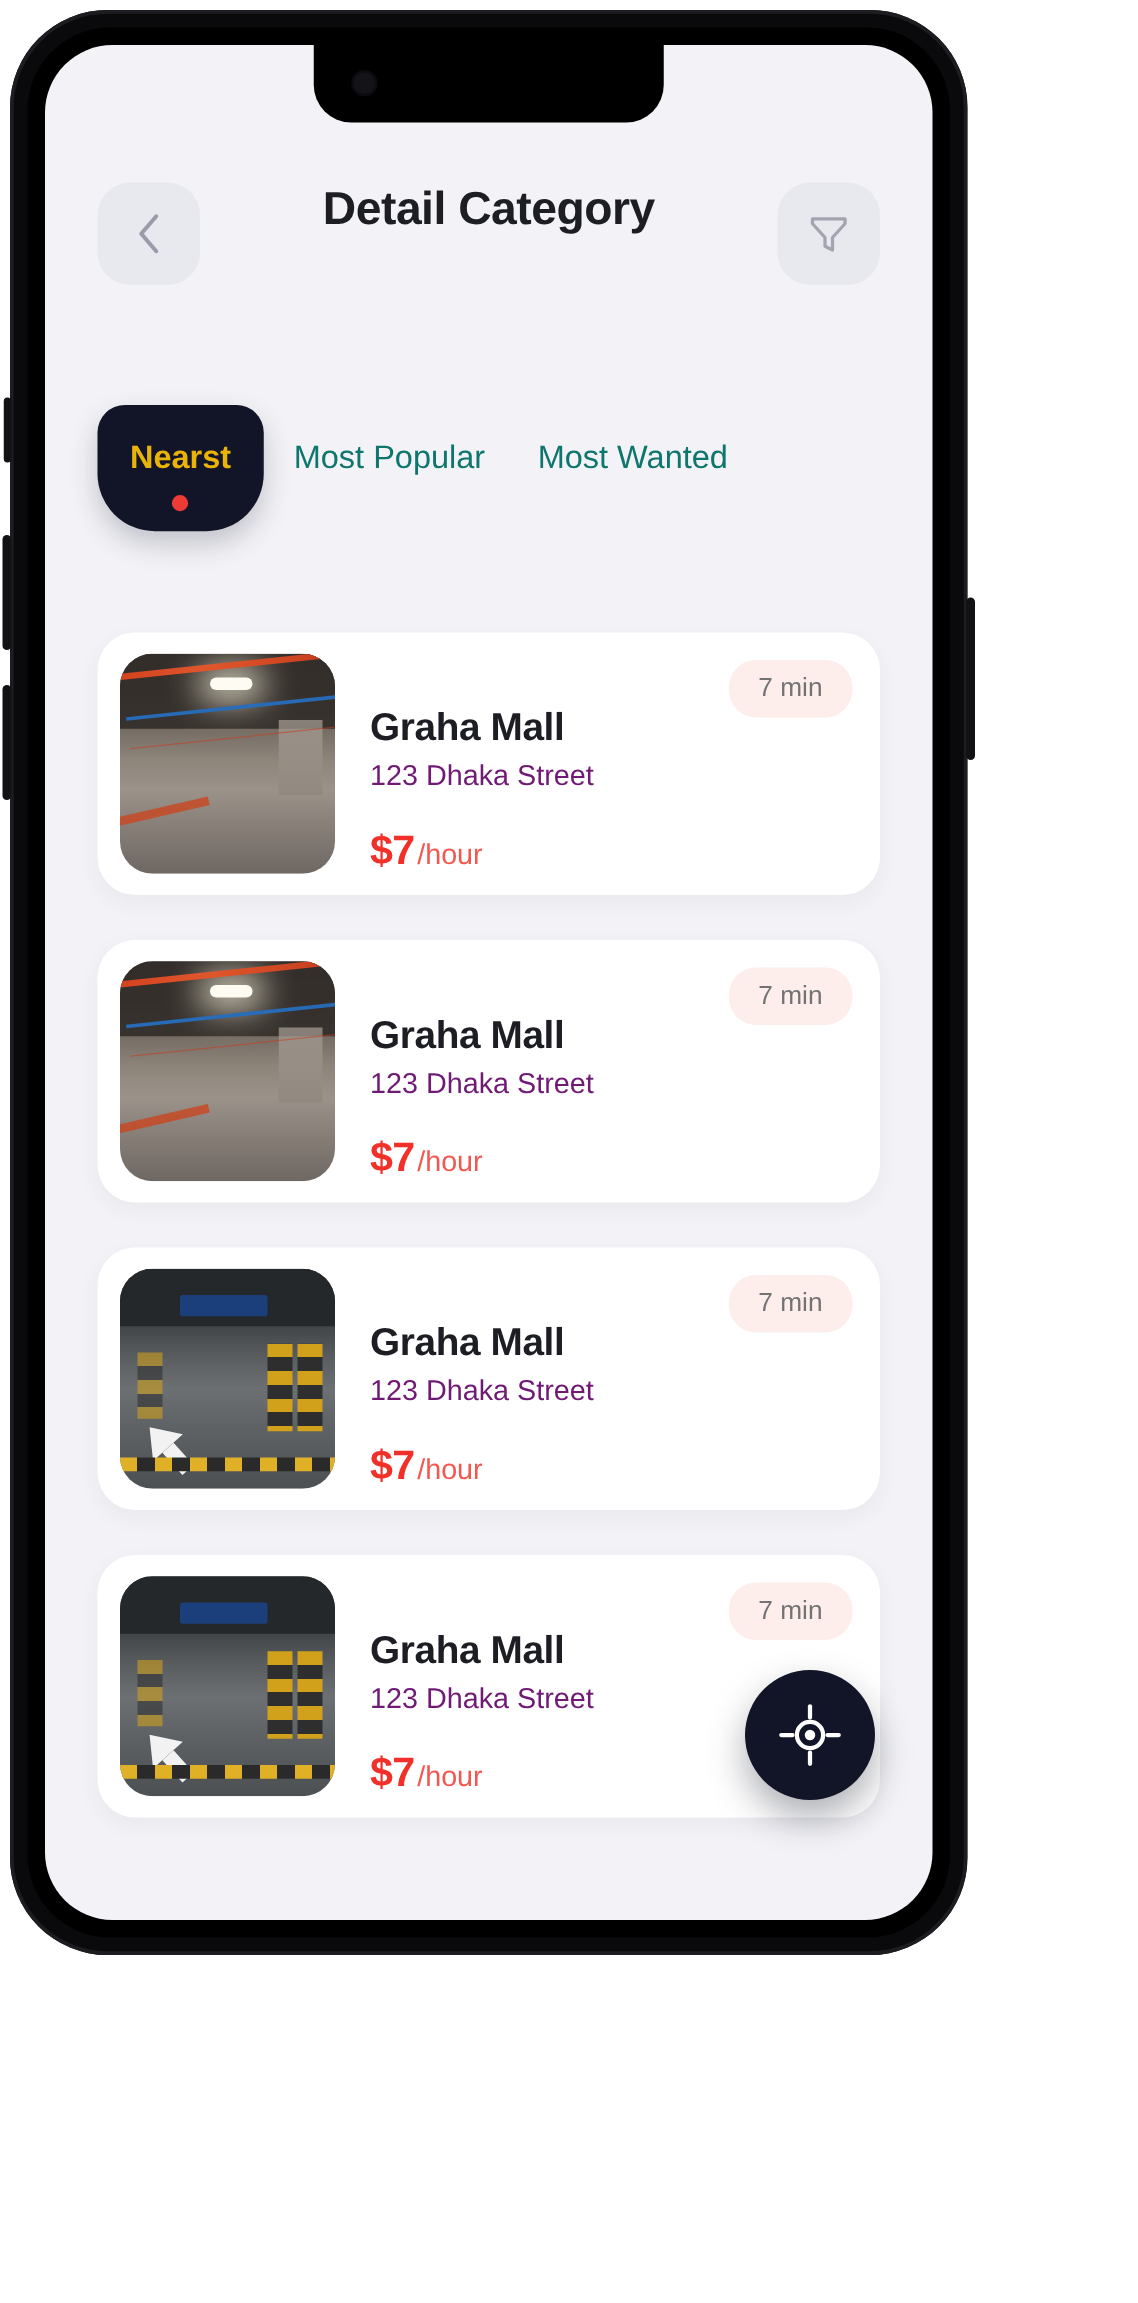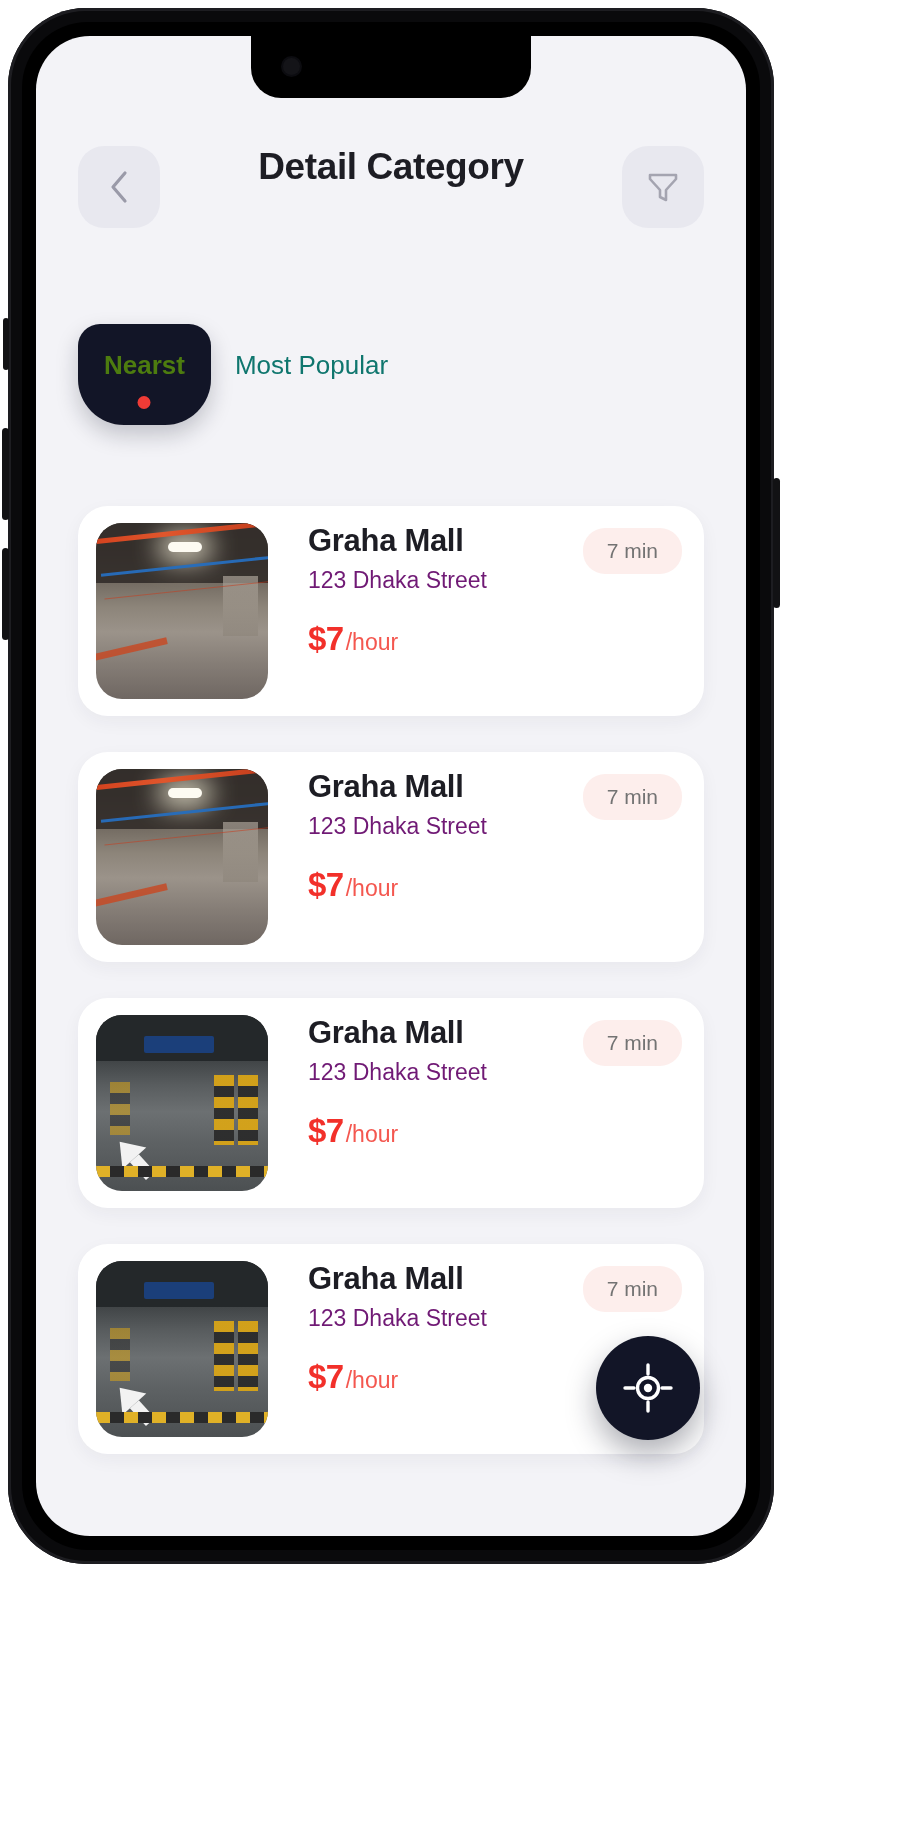--- a/index.html
+++ b/index.html
@@ -128,21 +128,21 @@
     font-size: 26px;
     color: #0f766e;
     padding: 26px 18px;
     white-space: nowrap;
     cursor: pointer;
     font-weight: 400;
   }
   .tab.active {
     position: relative;
     background: #121527;
-    color: #4d7c0f;
+    color: #eab308;
     font-weight: 700;
     border-radius: 22px;
     border-bottom-left-radius: 46px;
     border-bottom-right-radius: 46px;
     padding: 26px 26px 44px 26px;
     box-shadow: 0 10px 22px rgba(18,21,39,0.22);
   }
   #tab-dot {
     position: absolute;
     left: 50%;
@@ -181,25 +181,25 @@
   .card-thumb {
     width: 172px;
     height: 176px;
     border-radius: 26px;
     flex: 0 0 auto;
     overflow: hidden;
     position: relative;
   }
   .card-body {
     flex: 1 1 auto;
-    padding-left: 40px;
+    padding-left: 28px;
     padding-right: 8px;
     display: flex;
     flex-direction: column;
-    justify-content: flex-start;
+    justify-content: flex-end;
     height: 176px;
   }
   .card-name {
     font-size: 31px;
     font-weight: 700;
     color: #1d1d24;
     letter-spacing: -0.3px;
     font-stretch: condensed;
     line-height: 1.15;
   }
@@ -396,20 +396,21 @@
         </svg>
       </div>
     </div>
 
     <div id="tab-row">
       <div class="tab active">
         <span>Nearst</span>
         <span id="tab-dot"></span>
       </div>
       <div class="tab">Most Popular</div>
+      <div class="tab">Most Wanted</div>
     </div>
 
     <div id="card-list">
 
       <div class="place-card">
         <div class="card-thumb">
           <div class="garage-a">
             <div class="ga-light"></div>
             <div class="ga-floor-stripe"></div>
             <div class="ga-pillar"></div>

